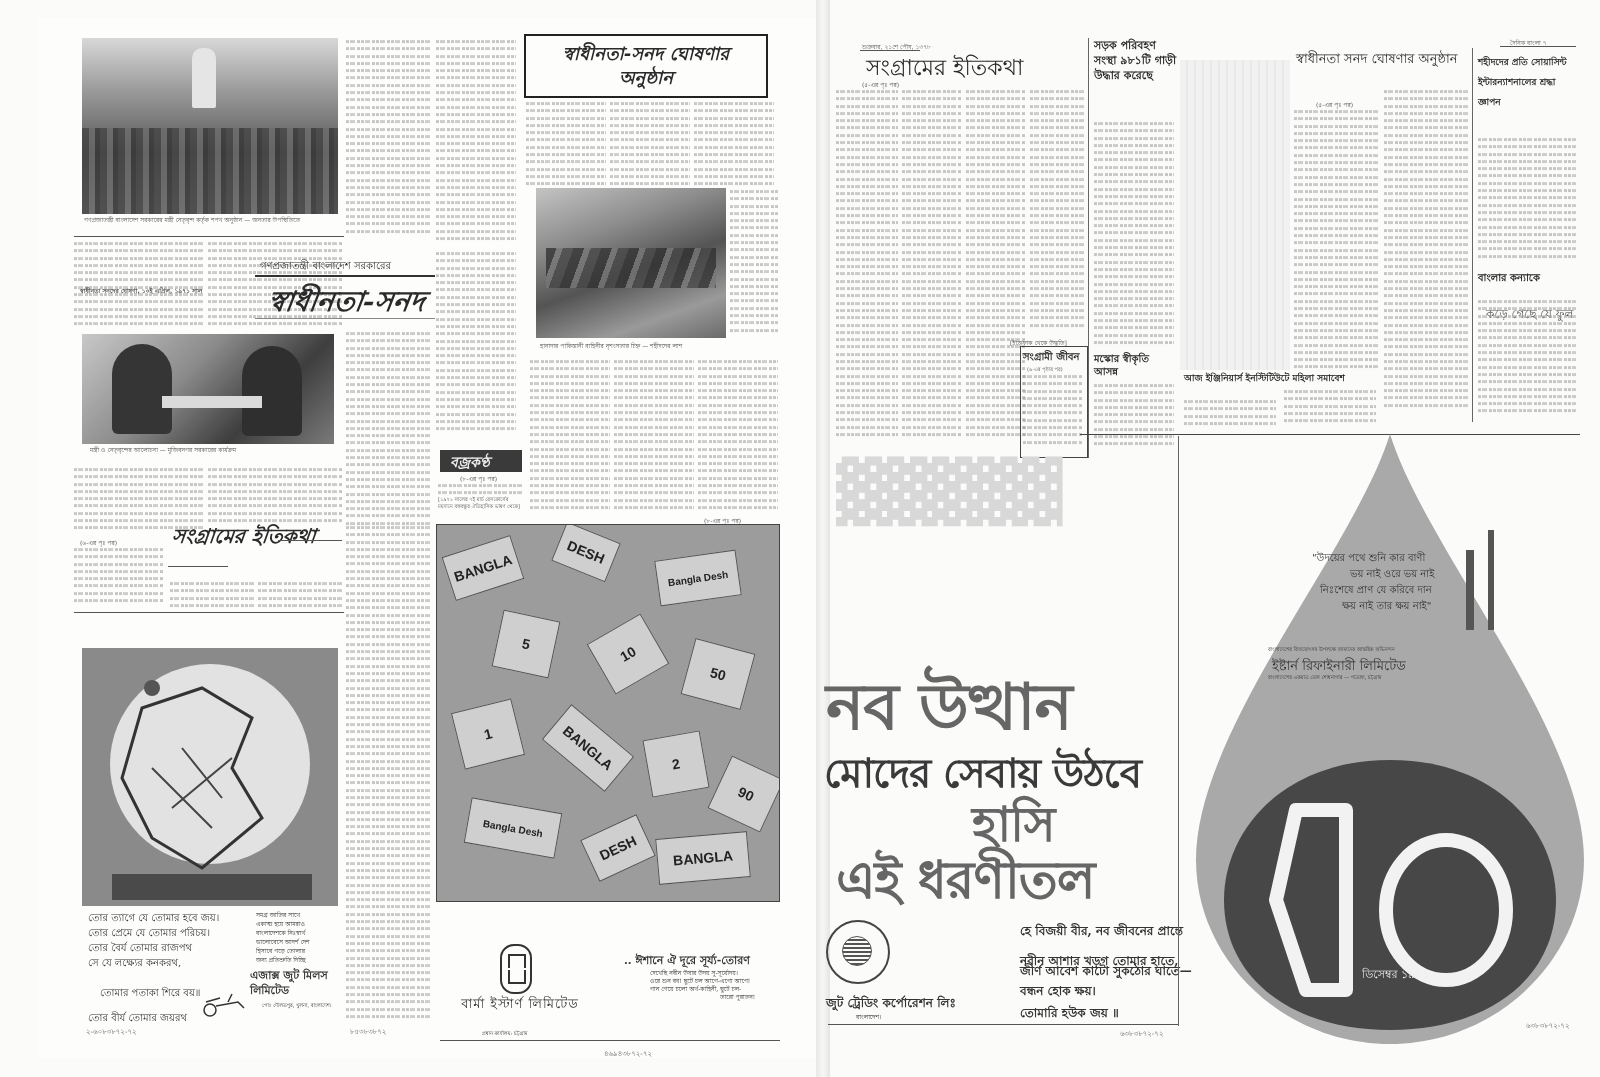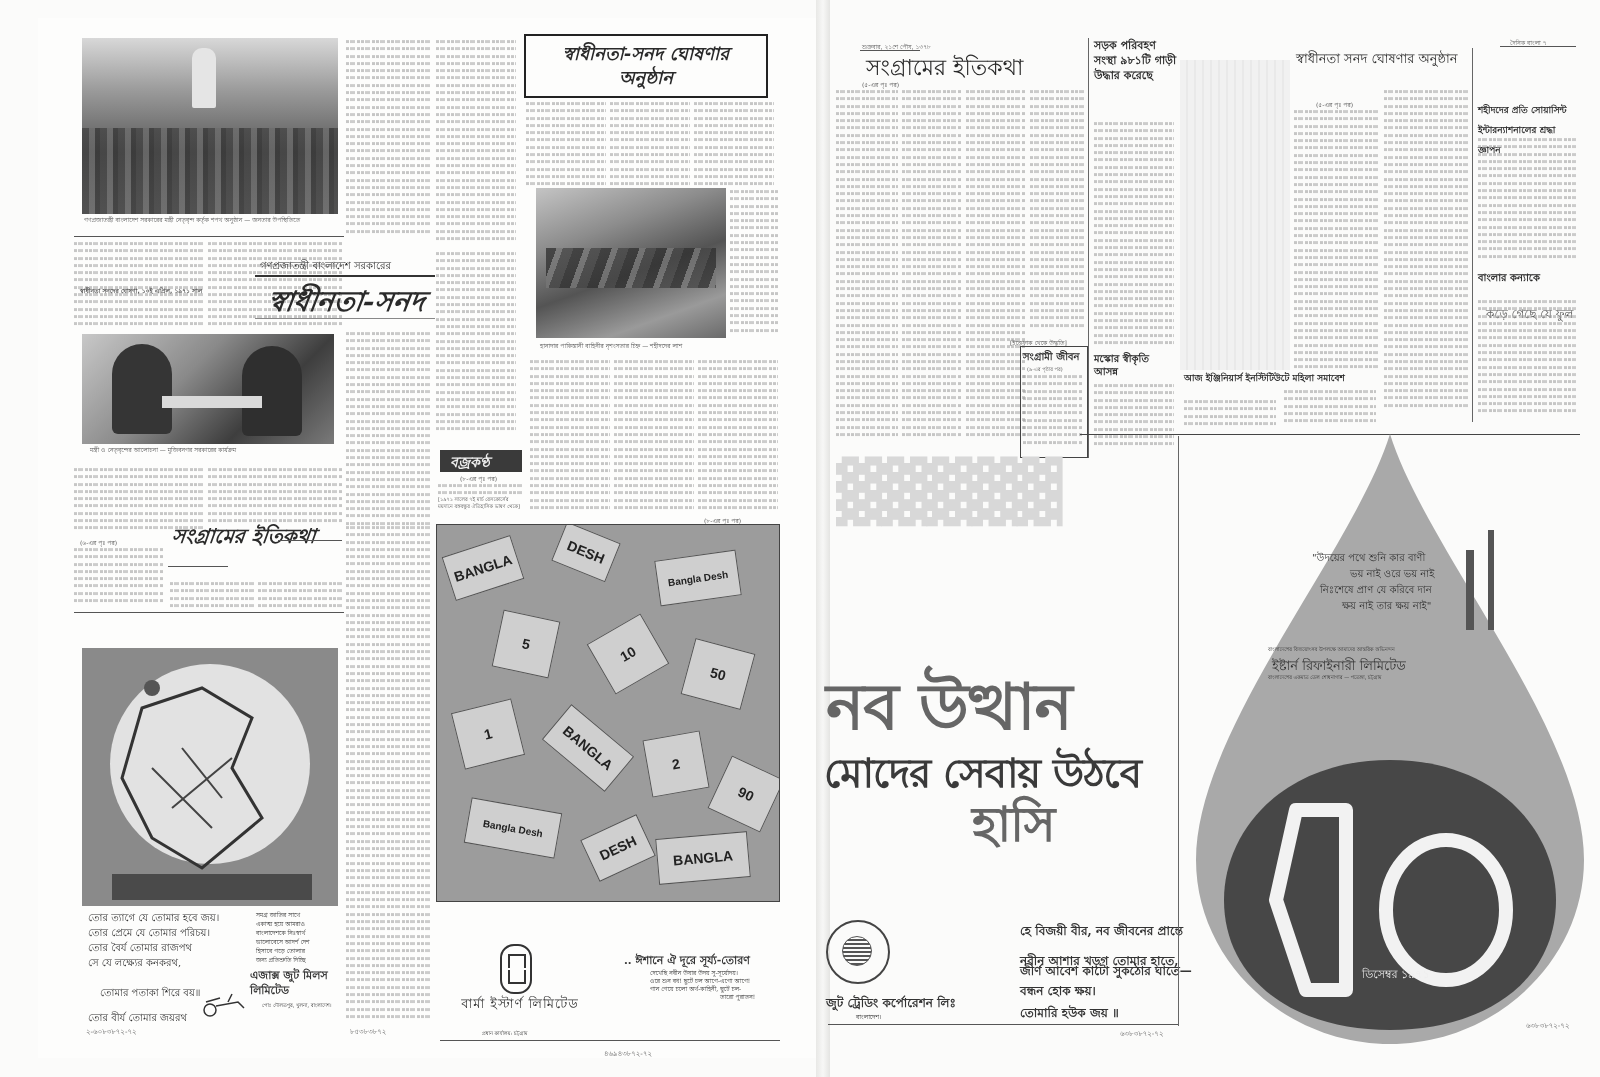--- a/index.html
+++ b/index.html
@@ -873,21 +873,21 @@
     <span class="ln"></span>
     <span class="ln"></span>
     <span class="ln"></span>
     <span class="ln"></span>
     <span class="ln"></span>
     <span class="ln"></span>
     <span class="ln"></span>
     <span class="ln"></span>
 </div>
 <div class="vrule" style="left:1472px;top:48px;height:374px;"></div>
-<div class="head-bn" style="left:1478px;top:52px;font-size:9px;line-height:20px;width:100px;white-space:normal;margin-top:48px;">শহীদদের প্রতি সোয়াসিন্ট ইন্টারন্যাশনালের শ্রদ্ধা জ্ঞাপন</div>
+<div class="head-bn" style="left:1478px;top:52px;font-size:9px;line-height:20px;width:100px;white-space:normal;">শহীদদের প্রতি সোয়াসিন্ট ইন্টারন্যাশনালের শ্রদ্ধা জ্ঞাপন</div>
 <div class="txt" style="left:1478px;top:136px;width:98px;height:130px;">
   <span class="ln"></span>
     <span class="ln"></span>
     <span class="ln"></span>
     <span class="ln"></span>
     <span class="ln"></span>
     <span class="ln"></span>
     <span class="ln"></span>
     <span class="ln"></span>
     <span class="ln"></span>
@@ -935,20 +935,21 @@
     <span class="ln"></span>
     <span class="ln"></span>
 </div>
 <div class="rule" style="left:1080px;top:434px;width:500px;height:1px;background:#444;"></div>
 
 <div class="abs" style="left:836px;top:446px;width:340px;height:590px;">
   <div class="big-ad" style="left:0;top:10px;font-size:60px;color:#d8d8d8;">▓▓▓▓▓</div>
   <div class="big-ad" style="left:-10px;top:212px;font-size:64px;">নব উত্থান</div>
   <div class="big-ad" style="left:-12px;top:296px;font-size:40px;color:#3a3a3a;">মোদের সেবায় উঠবে</div>
   <div class="big-ad" style="left:136px;top:342px;font-size:48px;">হাসি</div>
+  <div class="big-ad" style="left:0;top:394px;font-size:52px;">এই ধরণীতল</div>
 </div>
 <div class="ad-text" style="left:1020px;top:922px;font-size:12px;font-weight:bold;">হে বিজয়ী বীর, নব জীবনের প্রান্তে</div>
 <div class="ad-text" style="left:1020px;top:952px;font-size:12px;font-weight:bold;">নবীন আশার খড়গ তোমার হাতে,</div>
 <div class="ad-text" style="left:1020px;top:962px;font-size:12px;font-weight:bold;">জীর্ণ আবেশ কাটো সুকঠোর ঘাতে—</div>
 <div class="ad-text" style="left:1020px;top:982px;font-size:12px;font-weight:bold;">বন্ধন হোক ক্ষয়।</div>
 <div class="ad-text" style="left:1020px;top:1004px;font-size:12px;font-weight:bold;">তোমারি হউক জয় ॥</div>
 <div class="abs" style="left:826px;top:920px;width:60px;height:60px;border:2px solid #444;border-radius:50%;">
   <div class="abs" style="left:14px;top:14px;width:28px;height:28px;border:1px solid #555;border-radius:50%;background:repeating-linear-gradient(0deg,#555 0 2px,transparent 2px 4px);"></div>
 </div>
 <div class="ad-text" style="left:826px;top:994px;font-size:12px;font-weight:bold;">জুট ট্রেডিং কর্পোরেশন লিঃ</div>

